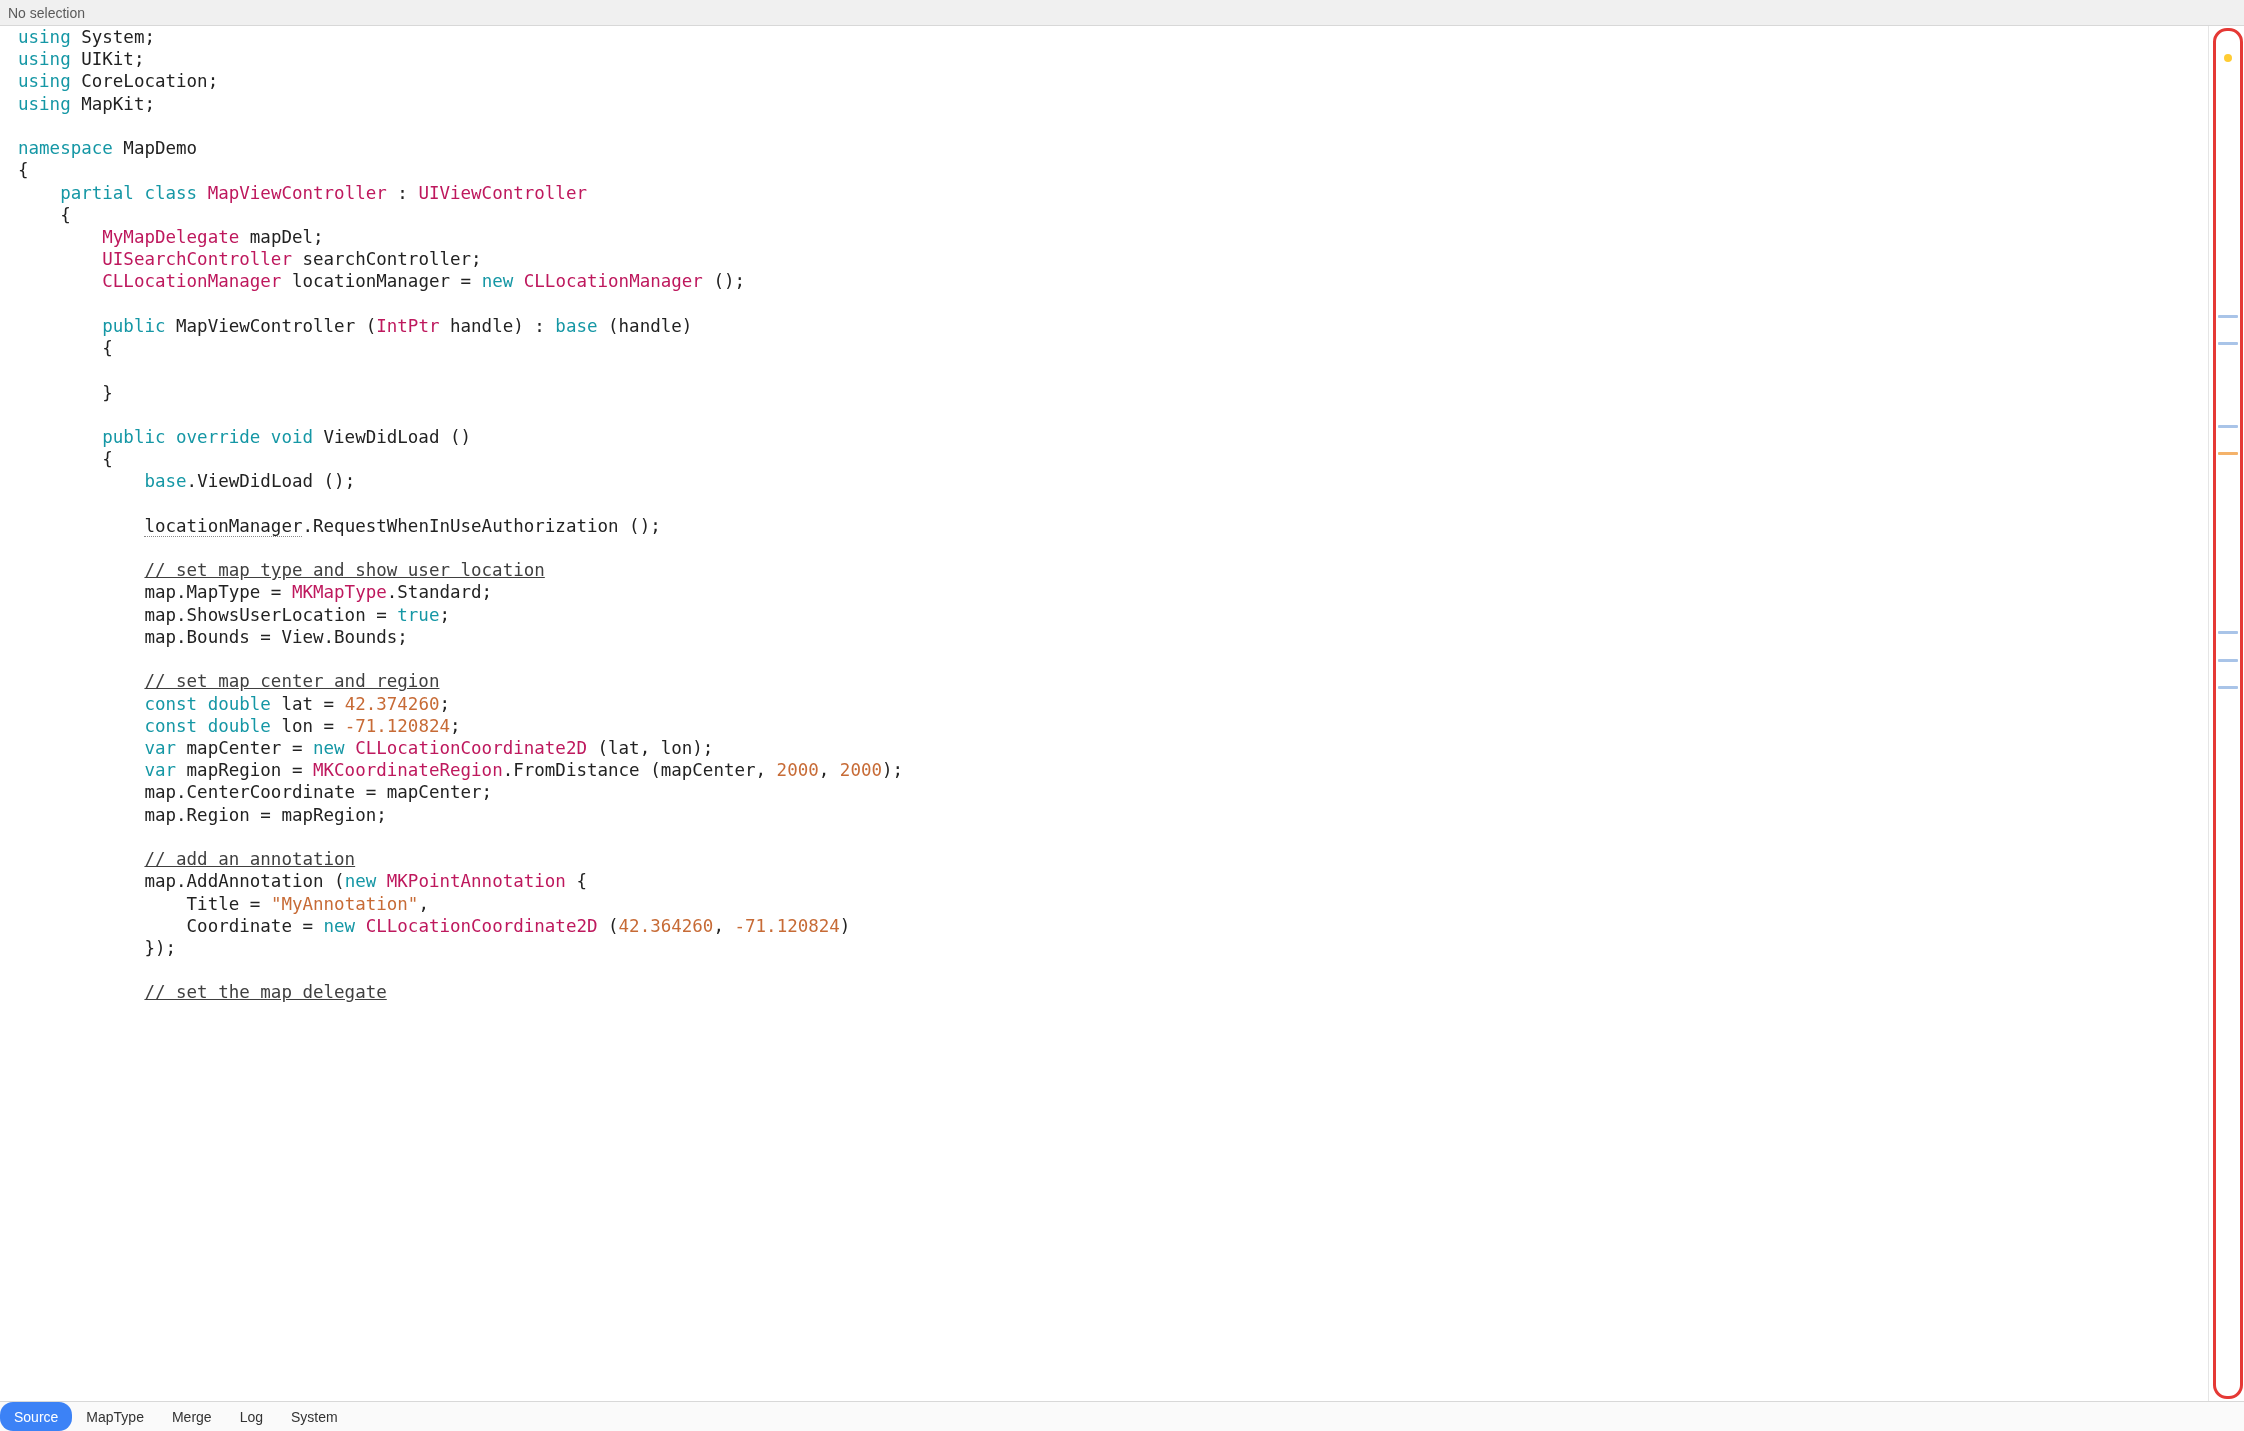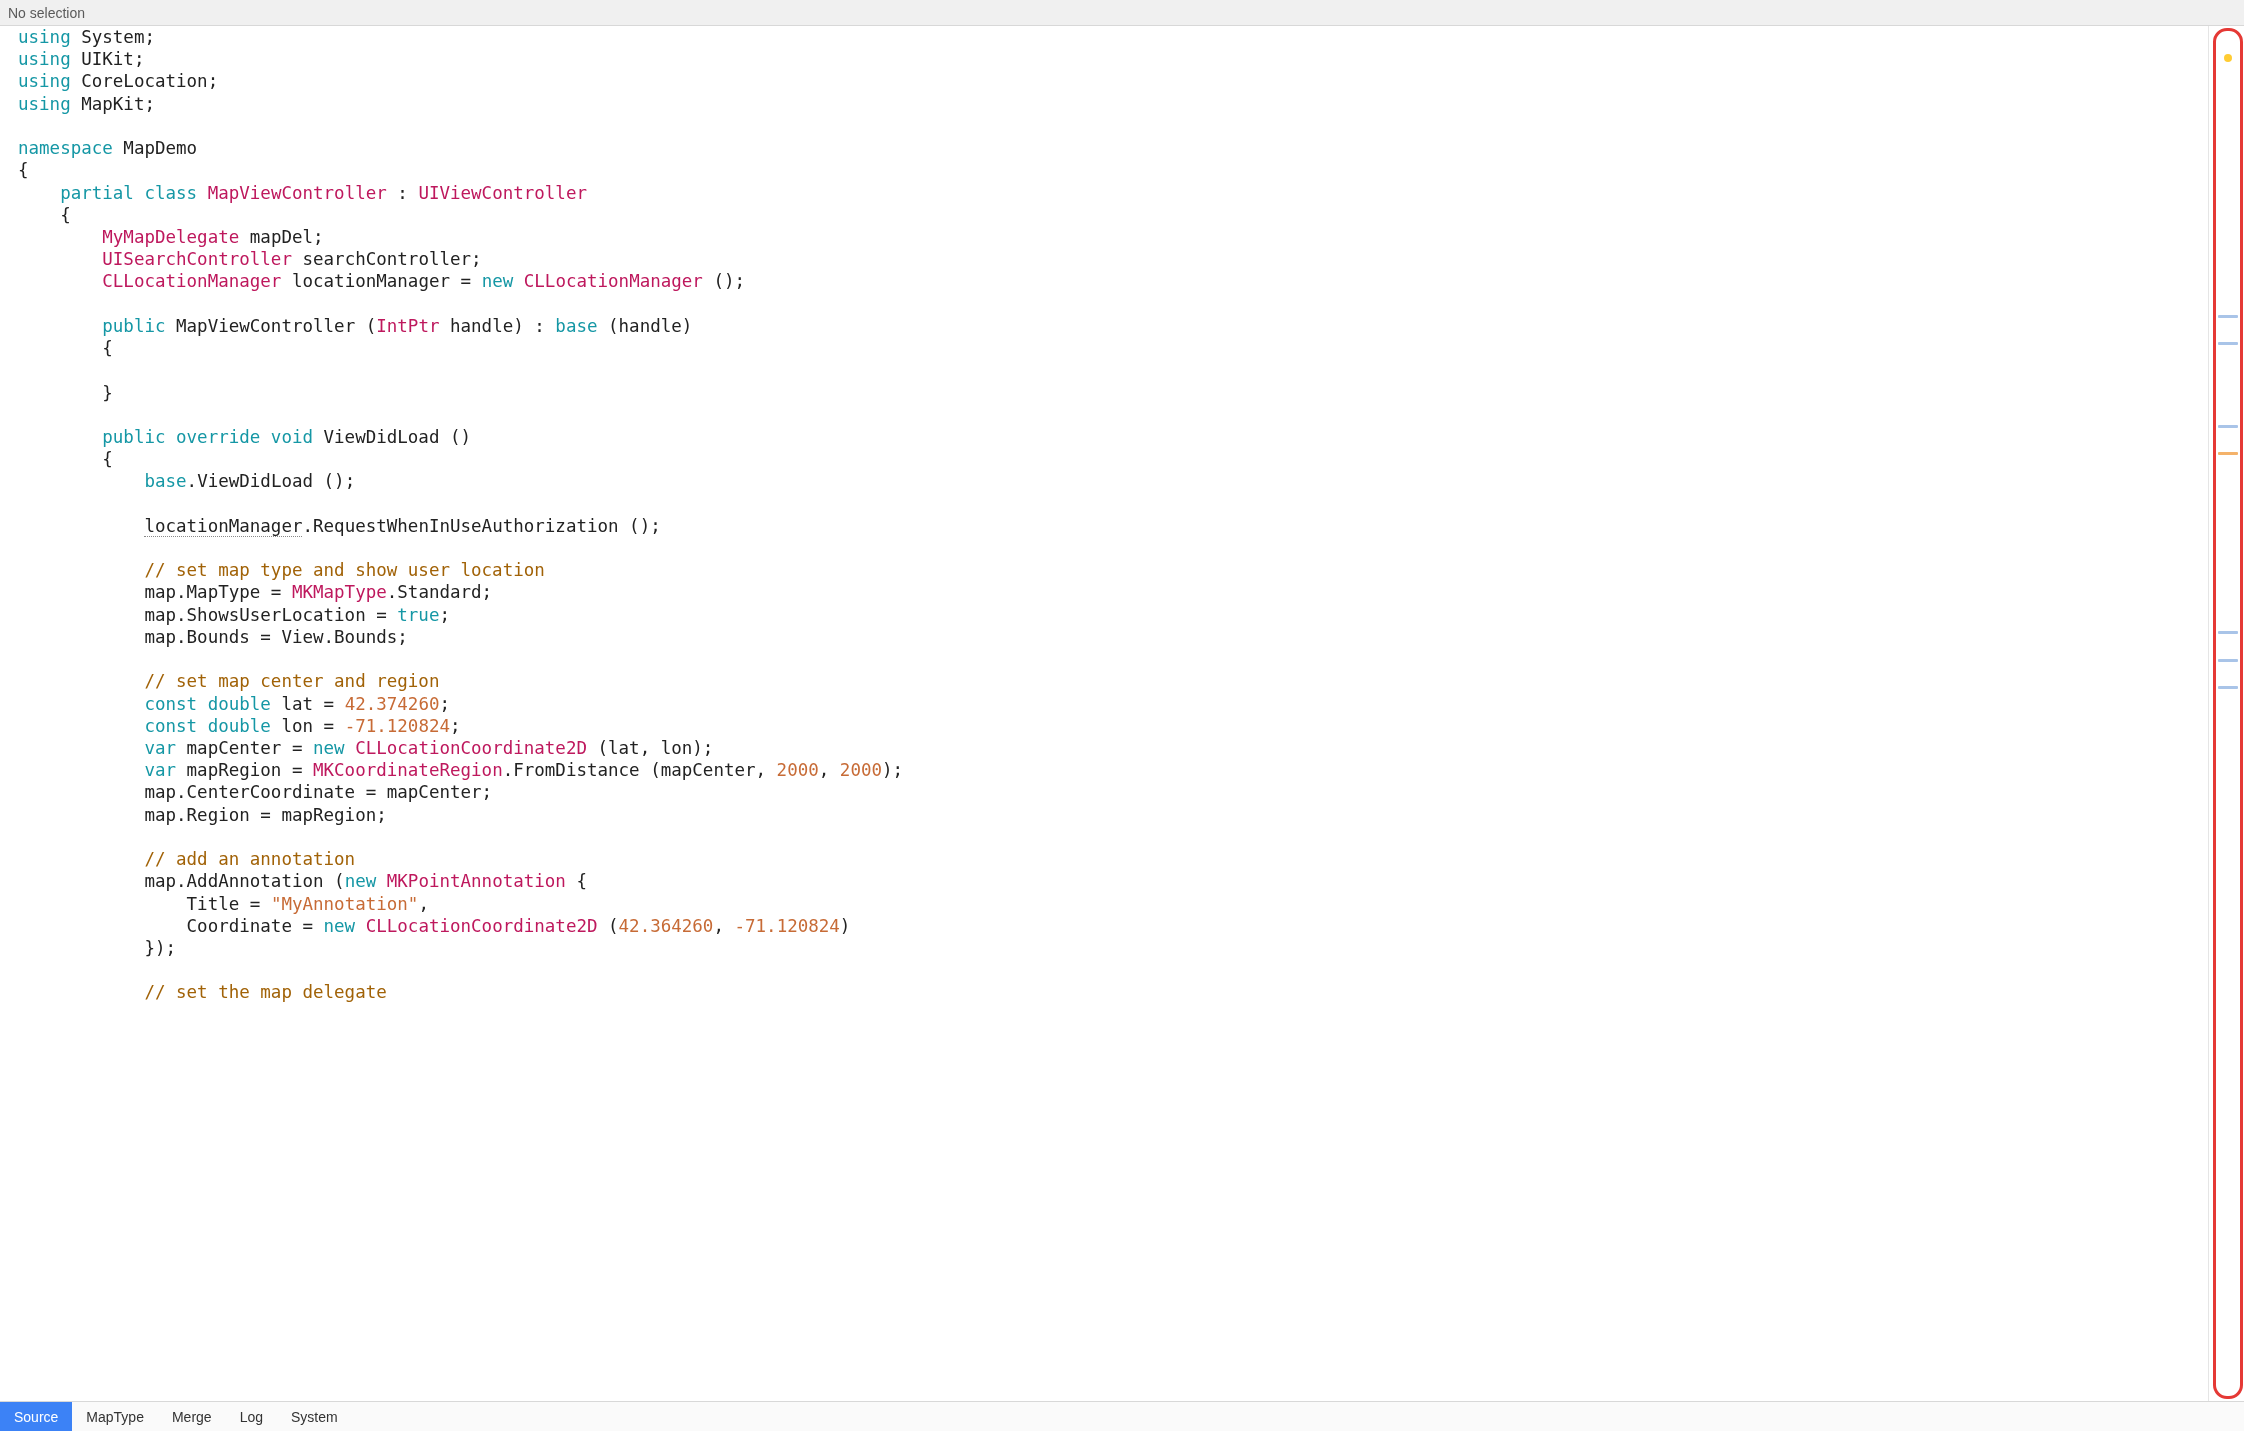--- a/index.html
+++ b/index.html
@@ -29,21 +29,21 @@
       color: #222;
       white-space: pre;
     }
 
     .tok-kw  { color: #1597a5; }      
     .tok-typ { color: #be185d; }
     .tok-var { }
     .tok-str { color: #c76b36; }
     .tok-num { color: #c76b36; }
     .tok-lit { color: #1597a5; }      
-    .tok-cmt { color: #a16207; }
+    .tok-cmt { color: #404040; text-decoration: underline; }
     .dotted  { border-bottom: 1px dotted #888; }
 
     .minimap-gutter {
       width: 36px;
       background: #fff;
       border-left: 1px solid #e5e5e5;
       position: relative;
     }
     .minimap-gutter .red-annot {
       position: absolute;
@@ -73,20 +73,21 @@
       display: flex;
       align-items: stretch;
       font-size: 14px;
     }
     .bottom-bar .tab {
       padding: 0 14px;
       display: flex;
       align-items: center;
       cursor: pointer;
       color: #333;
+      border-radius: 13px;
     }
     .bottom-bar .tab.active {
       background: #3c82f6;
       color: #fff;
     }
   </style>
 </head>
 <body>
 
 <div class="top-bar">

